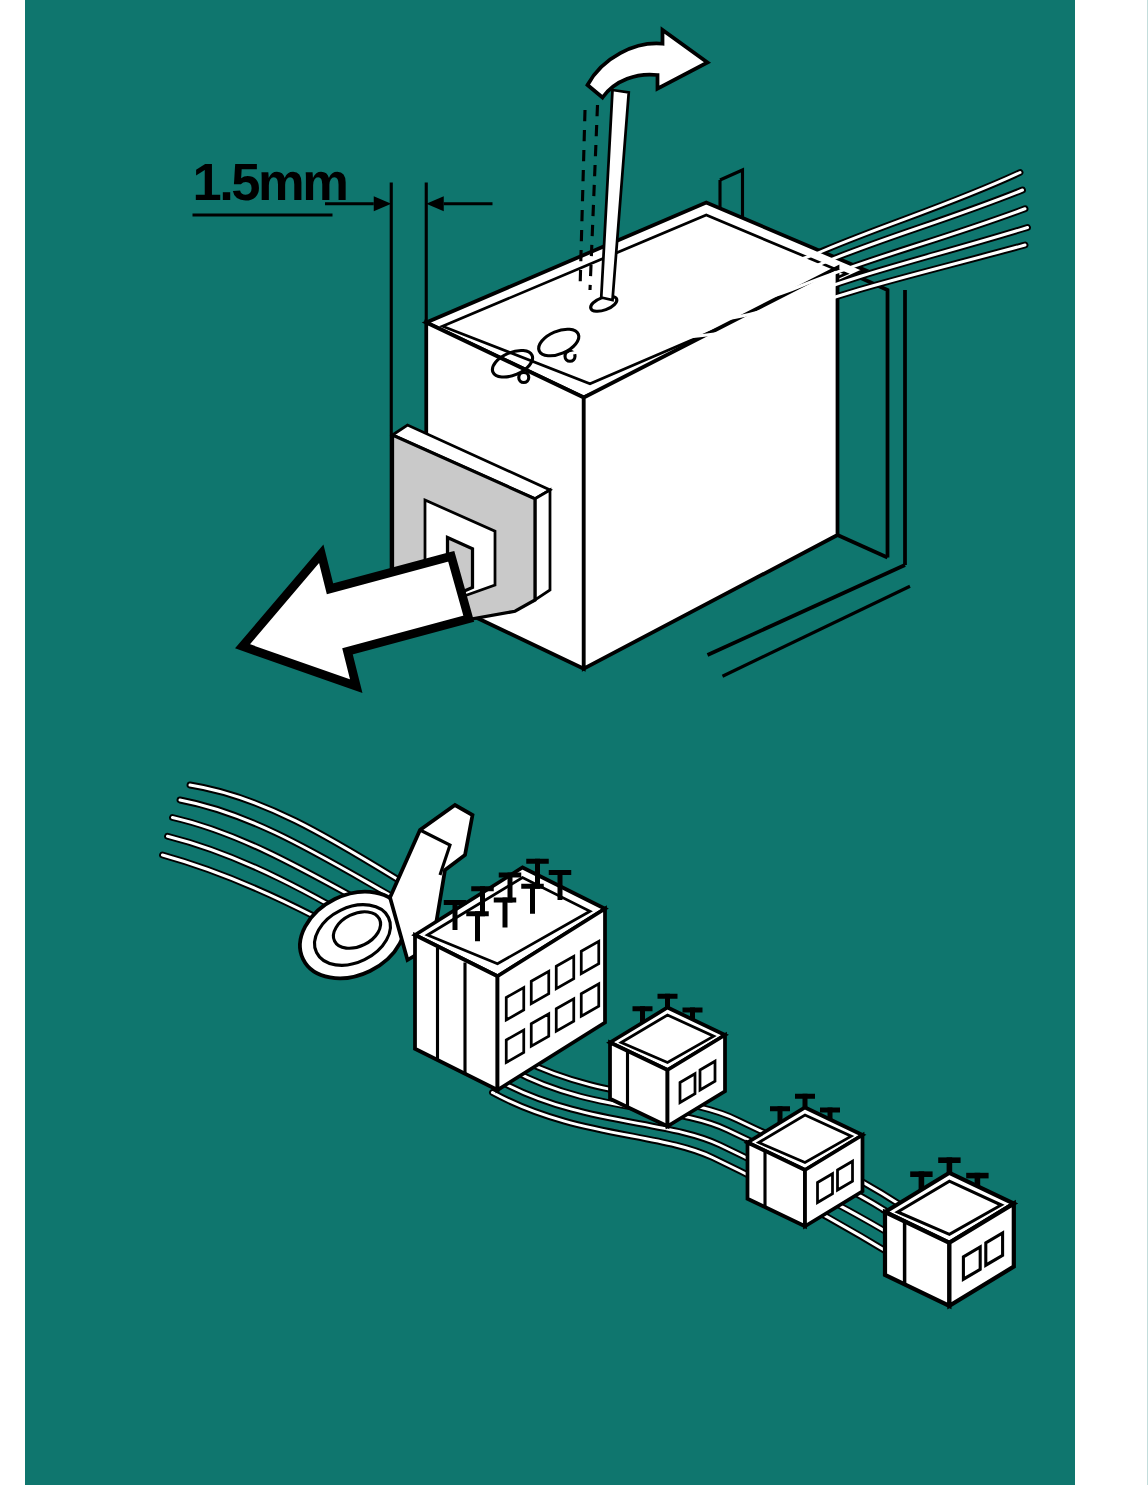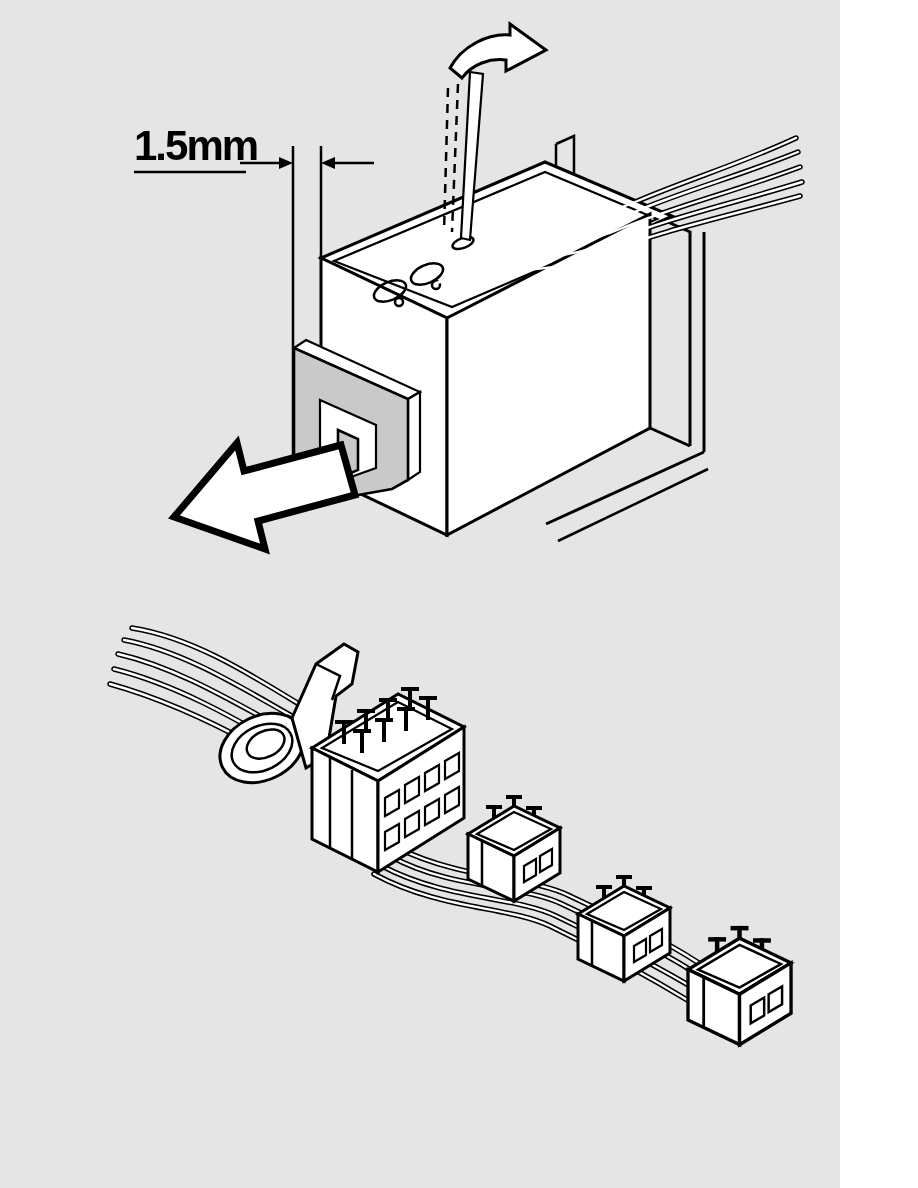--- a/index.html
+++ b/index.html
@@ -1,22 +1,23 @@
 <!DOCTYPE html>
 <html><head>
 <meta charset="utf-8">
 <style>
   html, body { margin: 0; padding: 0; background: #ffffff; }
   .canvas {
     position: relative;
     width: 840px;
     height: 1188px;
-    background: #e5e5e5;
+    background: #0f766e;
     overflow: hidden;
     font-family: "Liberation Sans", sans-serif;
+    margin-left: 20px;
   }
   svg { display: block; }
   .ln   { stroke: #000000; fill: none; stroke-width: 2.5; }
   .ln3  { stroke: #000000; fill: none; stroke-width: 3; }
   .face { stroke: #000000; fill: #ffffff; stroke-width: 3; }
   .face2{ stroke: #000000; fill: #ffffff; stroke-width: 2.2; }
   .shade{ stroke: #000000; fill: #c9c9c9; stroke-width: 2.6; }
   .wireK{ stroke: #000000; fill: none; stroke-width: 5.5; stroke-linecap: round; }
   .wireW{ stroke: #ffffff; fill: none; stroke-width: 2.4; stroke-linecap: round; }
   .pin  { stroke: #000000; stroke-width: 4; stroke-linecap: square; }

